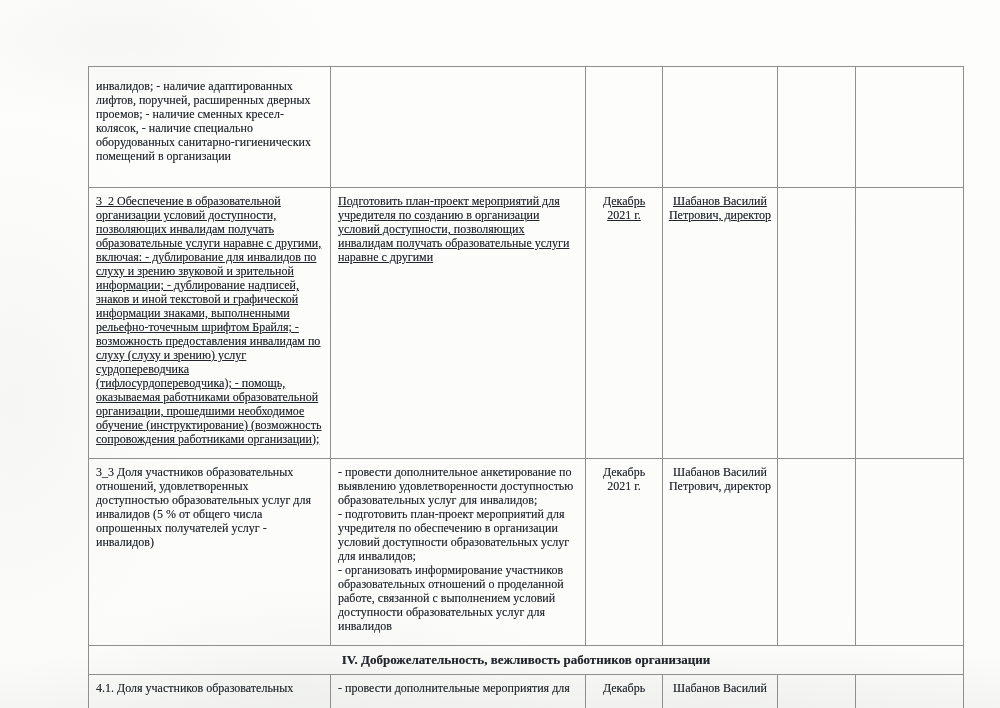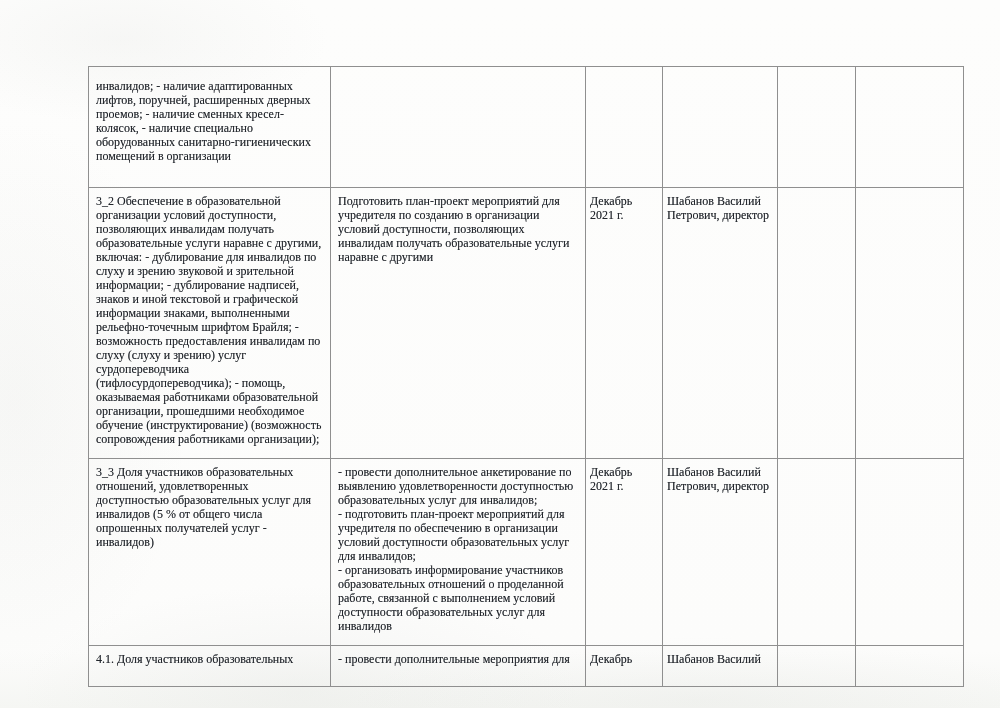--- a/index.html
+++ b/index.html
@@ -35,28 +35,28 @@
     border: 1px solid #8f8f8f;
     vertical-align: top;
     padding: 6px 6px 4px 7px;
     font-size: 12px;
     line-height: 14px;
     color: #22262c;
     text-shadow: 0 0 0.5px rgba(34,38,44,0.45);
     overflow: hidden;
   }
   .row-a  td { height: 104px; }
-  .row-b  td { height: 260px; }
+  .row-b  td { height: 260px; text-decoration: underline; }
   .row-c  td { height: 176px; }
   .row-hd td { height: 24px; }
   .row-d  td { height: 30px; }
 
   .row-a .cell-deficiency { padding-top: 12px; }
 
-  td.cell-deadline, td.cell-responsible { text-align: left; padding-left: 4px; padding-right: 4px; }
+  td.cell-deadline, td.cell-responsible { text-align: center; padding-left: 4px; padding-right: 4px; }
   td.cell-measures.pre { white-space: pre-line; margin-left: 16px; }
 
   td.section-header {
     text-align: center;
     font-weight: bold;
     font-size: 13px;
     vertical-align: middle;
     padding: 2px 4px;
   }
 </style>
@@ -97,20 +97,23 @@
       <td class="cell-deficiency">3_3 Доля участников образовательных отношений, удовлетворенных доступностью образовательных услуг для инвалидов (5 % от общего числа опрошенных получателей услуг - инвалидов)</td>
       <td class="cell-measures pre">- провести дополнительное анкетирование по выявлению удовлетворенности доступностью образовательных услуг для инвалидов;
 - подготовить план-проект мероприятий для учредителя по обеспечению в организации условий доступности образовательных услуг для инвалидов;
 - организовать информирование участников образовательных отношений о проделанной работе, связанной с выполнением условий доступности образовательных услуг для инвалидов</td>
       <td class="cell-deadline">Декабрь 2021 г.</td>
       <td class="cell-responsible">Шабанов Василий Петрович, директор</td>
       <td class="cell-extra"></td>
       <td class="cell-extra"></td>
     </tr>
 
+    <tr class="row-hd">
+      <td class="section-header" colspan="6">IV. Доброжелательность, вежливость работников организации</td>
+    </tr>
 
     <tr class="row-d">
       <td class="cell-deficiency">4.1. Доля участников образовательных</td>
       <td class="cell-measures">- провести дополнительные мероприятия для</td>
       <td class="cell-deadline">Декабрь</td>
       <td class="cell-responsible">Шабанов Василий</td>
       <td class="cell-extra"></td>
       <td class="cell-extra"></td>
     </tr>
   </tbody>

